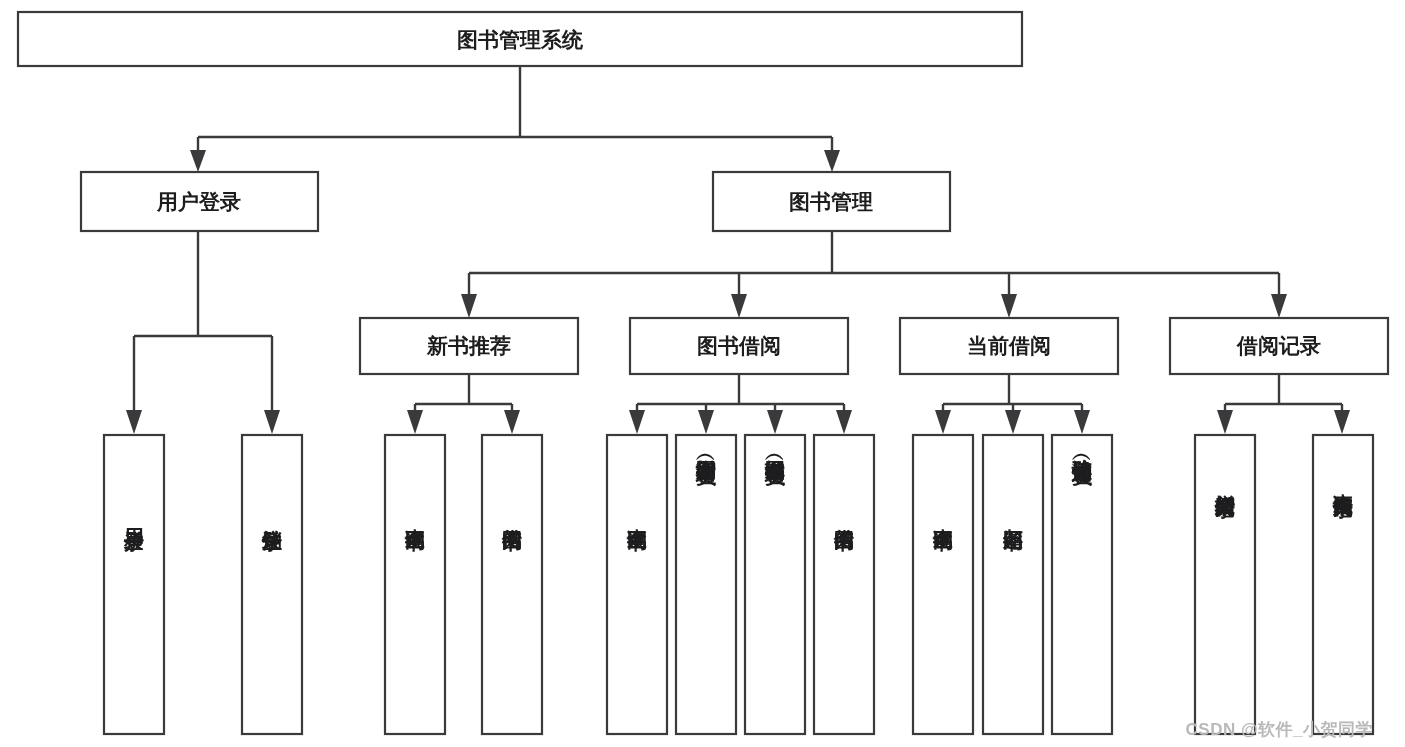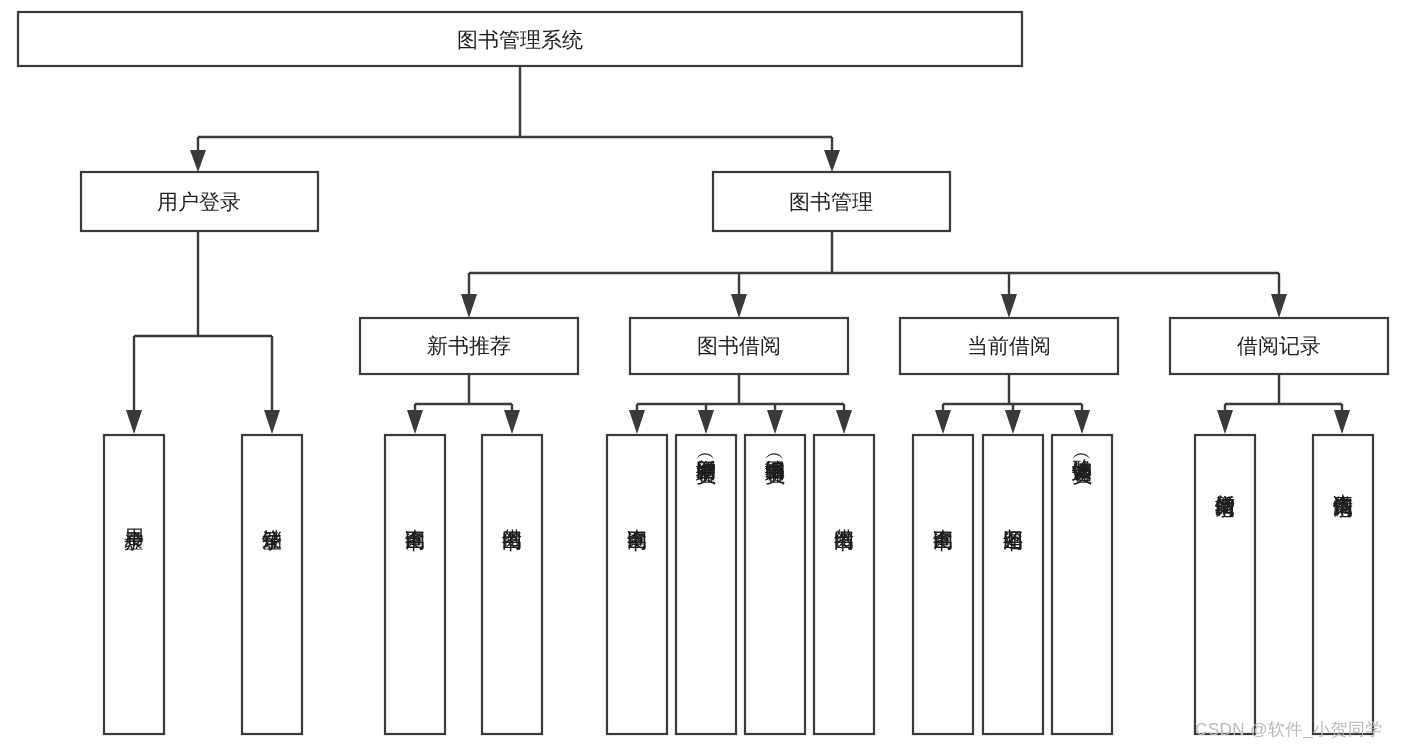--- a/index.html
+++ b/index.html
@@ -12,20 +12,21 @@
     height: 747px;
     font-family: "Liberation Sans", "DejaVu Sans", sans-serif;
     overflow: hidden;
     position: relative;
   }
   #diagram-root {
     position: relative;
     width: 1405px;
     height: 747px;
     background: #ffffff;
+    font-weight: bold;
   }
   svg.diagram-canvas {
     position: absolute;
     left: 0;
     top: 0;
     width: 1405px;
     height: 747px;
     display: block;
   }
   .node-box {
@@ -62,21 +63,21 @@
   }
   .vlabel-wrap {
     position: absolute;
     display: flex;
     align-items: flex-start;
     justify-content: center;
     pointer-events: none;
   }
   .watermark {
     position: absolute;
-    right: 22px;
+    right: 32px;
     bottom: 6px;
     font-family: "Liberation Sans", "DejaVu Sans", sans-serif;
     font-size: 17px;
     color: #b9b9bb;
     letter-spacing: 0.5px;
     white-space: nowrap;
   }
 </style>
 </head>
 <body>

